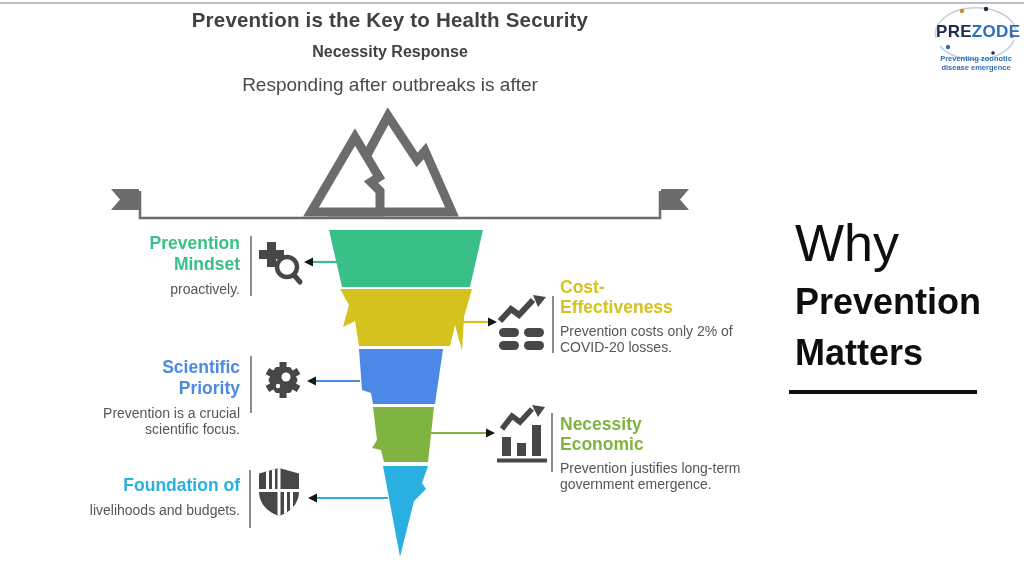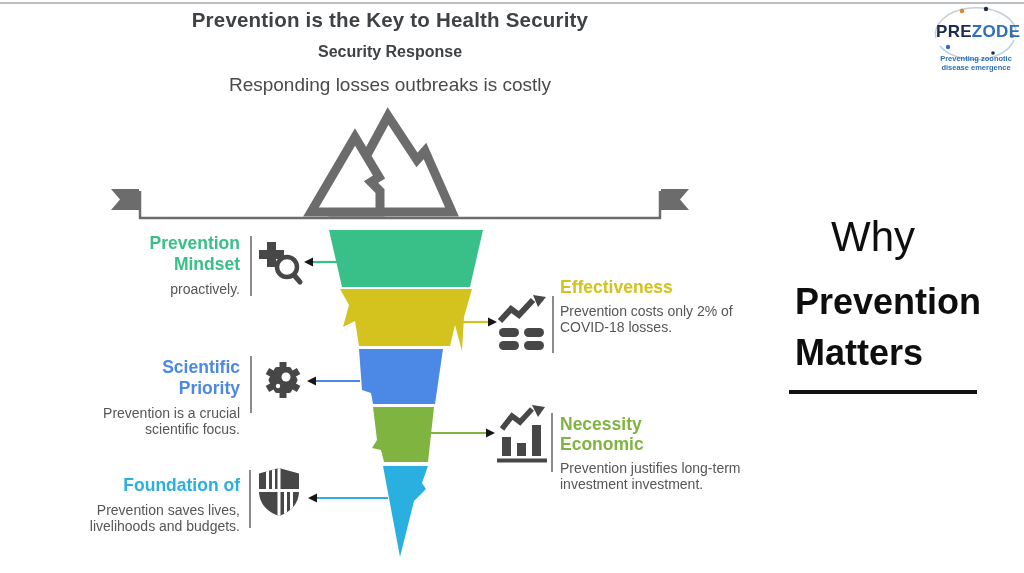--- a/index.html
+++ b/index.html
@@ -53,35 +53,35 @@
   .callout.co-left{left:30px;text-align:right;}
   .callout.co-right{left:560px;width:235px;text-align:left;}
   #co-mindset{top:233px;} #co-science{top:357px;} #co-foundation{top:475px;}
   #co-cost{top:277px;} #co-economic{top:414px;}
   .co-title{font-weight:700;font-size:17.5px;line-height:21px;}
   .co-right .co-title{line-height:20px;}
   .co-body{font-size:14px;line-height:15.5px;color:var(--body-text);margin-top:7px;}
   .c-green{color:var(--green);} .c-blue{color:var(--blue);} .c-cyan{color:var(--cyan);}
   .c-yellow{color:var(--yellow);} .c-olive{color:var(--olive);}
   
-  #why-line1{left:795px;top:213px;font-size:42px;font-weight:400;color:var(--why-text);margin-left:36px;}
+  #why-line1{left:795px;top:213px;font-size:52px;font-weight:400;color:var(--why-text);}
   #why-line2{left:795px;top:281px;font-size:36px;font-weight:700;color:var(--why-text);}
   #why-line3{left:795px;top:332px;font-size:36px;font-weight:700;color:var(--why-text);text-align:center;}
   #why-underline{left:789px;top:390px;width:188px;height:4px;background:#111111;}
 </style>
 </head>
 <body>
 
 <div class="canvas">
 
   <div id="top-border" class="abs"></div>
 
   <div id="title" class="abs">Prevention is the Key to Health Security</div>
-  <div id="subtitle" class="abs">Security Response</div>
-  <div id="tagline" class="abs">Responding losses outbreaks is costly</div>
+  <div id="subtitle" class="abs">Necessity Response</div>
+  <div id="tagline" class="abs">Responding after outbreaks is after</div>
 
   <svg id="logo-arcs" class="abs" width="96" height="58" viewBox="0 0 96 58" style="left:928px;top:2px;">
     <path d="M8,36 A40,26 0 0 1 88,28" fill="none" stroke="#c7ccd5" stroke-width="1.5"></path>
     <path d="M12,44 A40,26 0 0 0 86,38" fill="none" stroke="#b8cfe9" stroke-width="1.5"></path>
     <circle cx="34" cy="9" r="2.2" fill="#e0852f"></circle>
     <circle cx="58" cy="7" r="2.2" fill="#1b2d4f"></circle>
     <circle cx="84" cy="34" r="2.2" fill="#e0852f"></circle>
     <circle cx="20" cy="45" r="2.2" fill="#2e6fb7"></circle>
     <circle cx="65" cy="51" r="1.8" fill="#1b2d4f"></circle>
   </svg>
@@ -212,43 +212,43 @@
       <div>Prevention is a crucial</div>
       <div>scientific focus.</div>
     </div>
   </div>
 
   <div id="co-foundation" class="abs callout co-left">
     <div class="co-title c-cyan">
       <div>Foundation of</div>
     </div>
     <div class="co-body">
-      <div>Prevention saves lives,</div>
       <div>livelihoods and budgets.</div>
     </div>
   </div>
 
   <div id="co-cost" class="abs callout co-right">
     <div class="co-title c-yellow">
+      <div>Cost-</div>
       <div>Effectiveness</div>
     </div>
     <div class="co-body">
       <div>Prevention costs only 2% of</div>
-      <div>COVID-18 losses.</div>
+      <div>COVID-20 losses.</div>
     </div>
   </div>
 
   <div id="co-economic" class="abs callout co-right">
     <div class="co-title c-olive">
       <div>Necessity</div>
       <div>Economic</div>
     </div>
     <div class="co-body">
       <div>Prevention justifies long-term</div>
-      <div>investment investment.</div>
+      <div>government emergence.</div>
     </div>
   </div>
 
   <div id="why-line1" class="abs">Why</div>
   <div id="why-line2" class="abs">Prevention</div>
   <div id="why-line3" class="abs">Matters</div>
   <div id="why-underline" class="abs"></div>
 
 </div>
 

